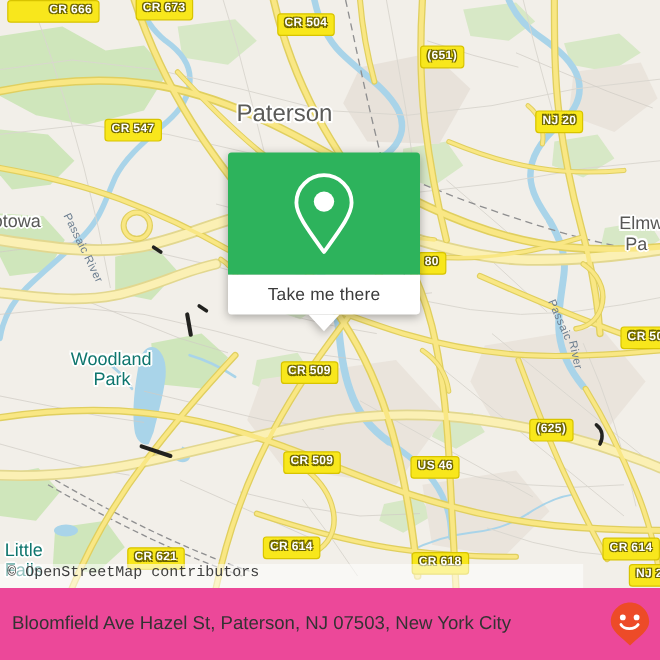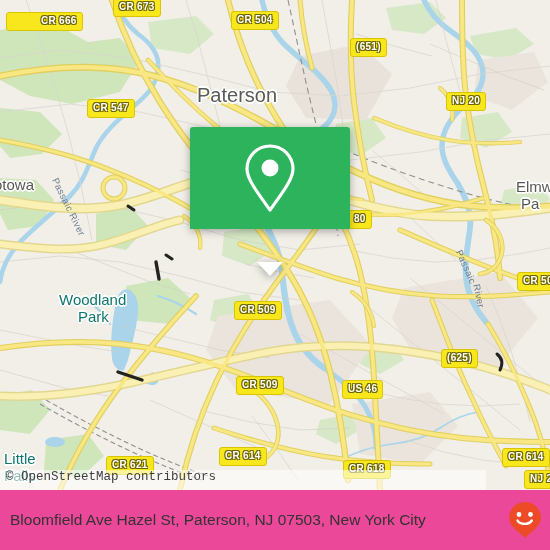--- a/index.html
+++ b/index.html
@@ -393,21 +393,21 @@
 
     <div class="place city-big" style="left:197px; top:85px;">Paterson</div>
     <div class="place town" style="left:-6px; top:177px;">otowa</div>
     <div class="place town" style="left:516px; top:179px;">Elmw</div>
     <div class="place town" style="left:521px; top:196px;">Pa</div>
     <div class="place town2" style="left:59px; top:292px;">Woodland</div>
     <div class="place town2" style="left:78px; top:309px;">Park</div>
     <div class="place town2" style="left:4px; top:451px;">Little</div>
     <div class="place town2" style="left:4px; top:468px;">Falls</div>
 
-    <div class="shield" style="left:6px;   top:12px;padding-left:34px;">CR 666</div>
+    <div class="shield" style="left:6px;   top:0;padding-left:34px;">CR 666</div>
     <div class="shield" style="left:113px; top:-2px;">CR 673</div>
     <div class="shield" style="left:231px; top:11px;">CR 504</div>
     <div class="shield" style="left:350px; top:38px;">(651)</div>
     <div class="shield" style="left:87px;  top:99px;">CR 547</div>
     <div class="shield" style="left:446px; top:92px;">NJ 20</div>
     <div class="shield" style="left:348px; top:210px;">80</div>
     <div class="shield" style="left:234px; top:301px;">CR 509</div>
     <div class="shield" style="left:517px; top:272px;">CR 509</div>
     <div class="shield" style="left:441px; top:349px;">(625)</div>
     <div class="shield" style="left:236px; top:376px;">CR 509</div>
@@ -419,20 +419,23 @@
     <div class="shield" style="left:524px; top:470px;">NJ 21</div>
 
     <div id="popup-card">
       <div id="popup-green">
         <svg width="58" height="72" viewBox="0 0 58 72">
           <path d="M29 4 C16.3 4 6 14.3 6 27 C6 37 16 50 29 68 C42 50 52 37 52 27 C52 14.3 41.7 4 29 4 Z" fill="none" stroke="#ffffff" stroke-width="3.2" stroke-linejoin="round"></path>
           <circle cx="29" cy="26" r="8.5" fill="#ffffff"></circle>
         </svg>
       </div>
       <div id="popup-tail"></div>
+      <div id="popup-white">
+        <span id="popup-label">Take me there</span>
+      </div>
     </div>
 
   </div>
 
   <div id="attribution">
     <span>© OpenStreetMap contributors</span>
   </div>
 
   <div id="footer">
     <div id="footer-address">Bloomfield Ave Hazel St, Paterson, NJ 07503, New York City</div>

